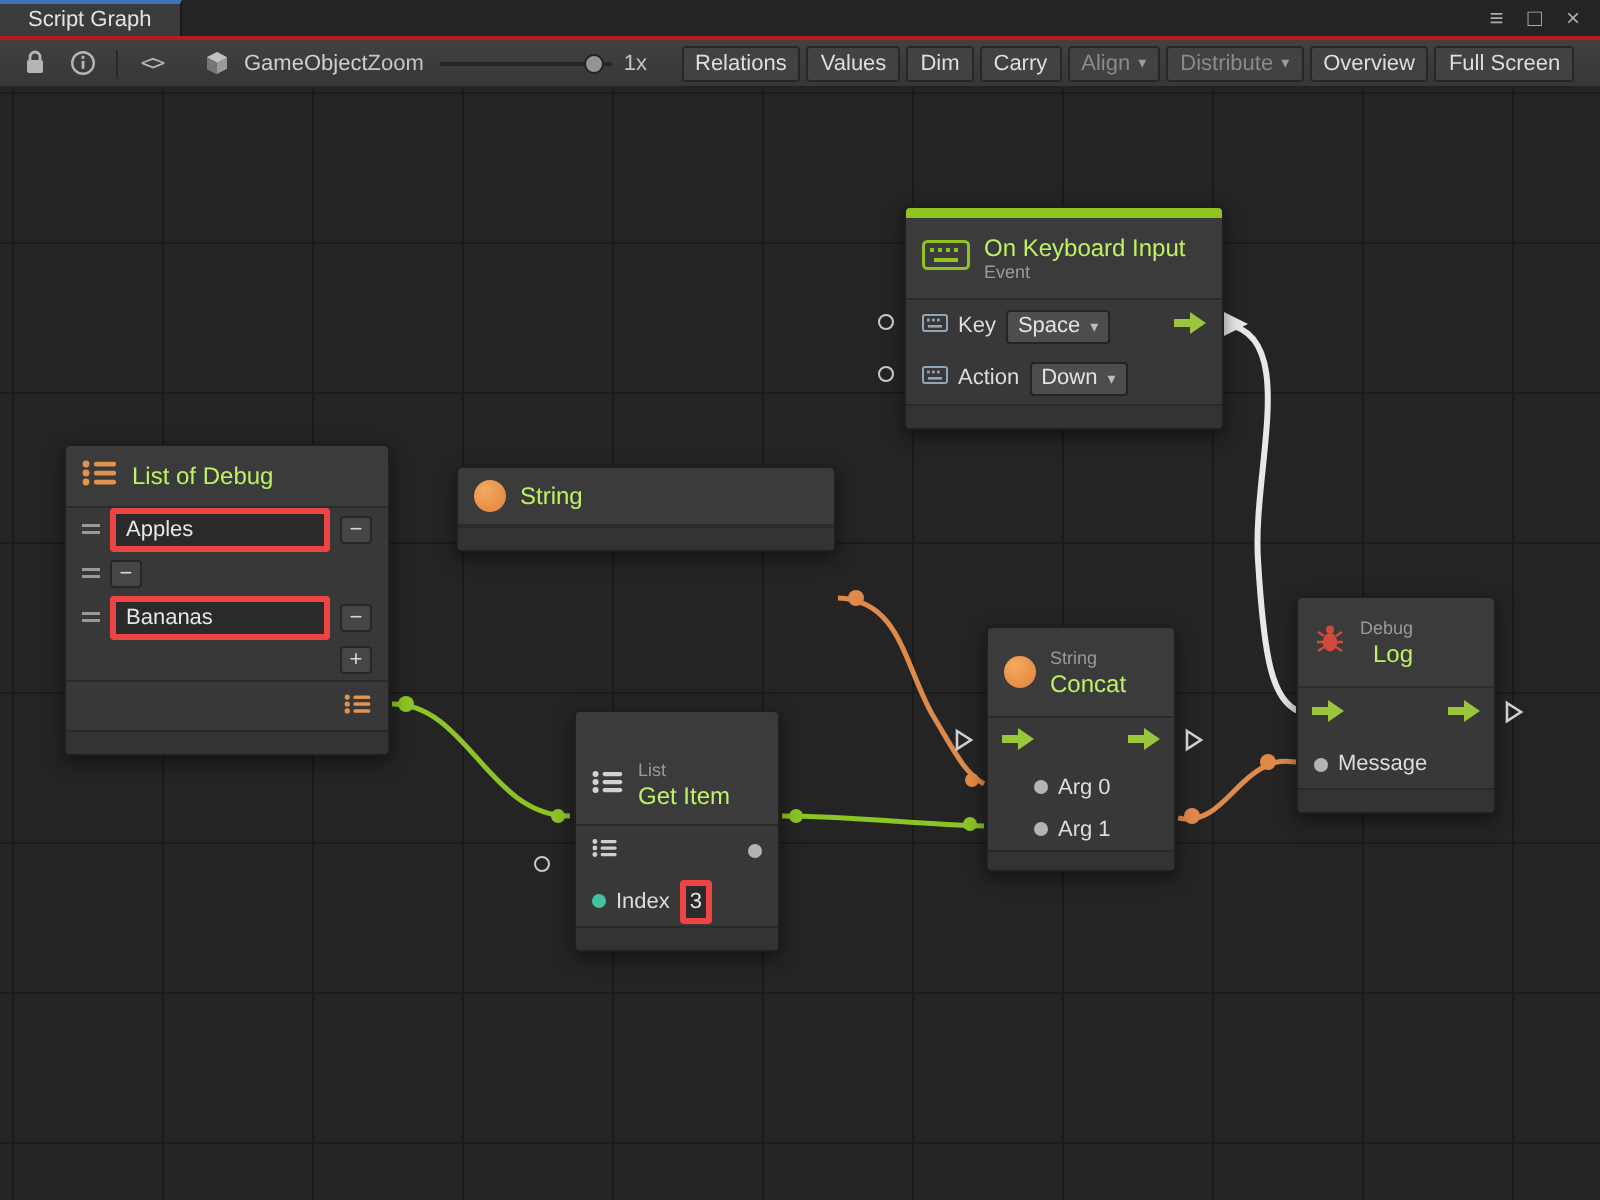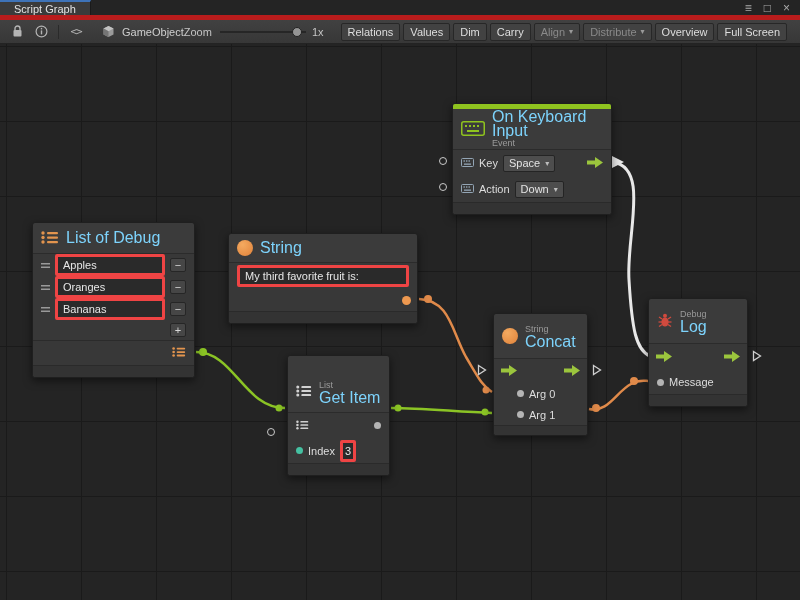--- a/index.html
+++ b/index.html
@@ -5,21 +5,21 @@
   :root{
     --accent_green:#8fc31f; --flow_green:#9bc53d; --wire_green:#8bc425;
     --wire_orange:#e08a4a; --wire_white:#e8e8e8; --port_orange:#ee9950;
     --port_teal:#45c1a2; --tab_accent:#3e73b8;
   }
   *{box-sizing:border-box;margin:0;padding:0;}
   html,body{width:800px;height:600px;overflow:hidden;}
   body{position:relative;background:#242424;font-family:"Liberation Sans","DejaVu Sans",sans-serif;font-size:11px;color:#ddd;}
 
   
-  .tabbar{position:absolute;top:0;left:0;width:800px;height:20px;background:#242424;border-bottom:5px solid #b91c1c;display:flex;align-items:stretch;z-index:6;}
+  .tabbar{position:absolute;top:0;left:0;width:800px;height:20px;background:#242424;border-bottom:2px solid #b91c1c;display:flex;align-items:stretch;z-index:6;}
   .tab{background:#3b3b3b;border-top:2px solid var(--tab_accent);padding:0 14px;display:flex;align-items:center;color:#e3e3e3;font-size:11px;border-right:1px solid #1a1a1a;}
   .win-controls{margin-left:auto;display:flex;align-items:center;gap:12px;padding-right:10px;color:#ababab;font-size:12px;}
   .win-controls span{cursor:default;line-height:1;}
 
   
   .toolbar{position:absolute;top:20px;left:0;width:800px;height:24px;background:linear-gradient(#414141,#373737);border-bottom:1px solid #232323;display:flex;align-items:center;padding-left:8px;z-index:6;white-space:nowrap;overflow:hidden;}
   .tb-icon{display:inline-flex;align-items:center;justify-content:center;width:18px;height:18px;}
   .tb-sep{width:1px;height:14px;background:#2a2a2a;margin:0 8px;flex:0 0 auto;}
   .code-glyph{color:#b5b5b5;font-family:"DejaVu Sans Mono",monospace;font-size:11px;letter-spacing:-1px;}
   .go-field{display:flex;align-items:center;gap:5px;margin-left:14px;color:#cfcfcf;}
@@ -43,21 +43,21 @@
   .wire-orange{stroke:var(--wire_orange);stroke-width:2.5;}
   .dot-green{fill:var(--wire_green);}
   .dot-orange{fill:var(--wire_orange);}
   .fill-white{fill:var(--wire_white);}
 
   
   .node{position:absolute;background:#3b3b3b;border:1px solid #1f1f1f;border-radius:3px;box-shadow:0 3px 9px rgba(0,0,0,.5);z-index:2;}
   .node-header{display:flex;align-items:center;gap:7px;padding:0 8px;}
   .titles{display:flex;flex-direction:column;justify-content:center;}
   .node-cat{font-size:9px;color:#9a9a9a;line-height:11px;}
-  .node-title{font-size:16px;color:#7dd3fc;line-height:14px;}
+  .node-title{font-size:12px;color:#bef264;line-height:14px;text-align:right;}
   .sep{height:1px;background:#2b2b2b;}
   .node-body{background:#383838;}
   .row{display:flex;align-items:center;gap:5px;padding:0 8px;}
   .node-footer{height:12px;background:#333;border-top:1px solid #2a2a2a;border-radius:0 0 3px 3px;}
   .event-strip{height:5px;background:var(--accent_green);border-radius:2px 2px 0 0;}
   .tfield{background:#2a2a2a;border:3px solid #ef4444;border-radius:2px;padding:1px 5px;color:#e6e6e6;min-height:16px;line-height:14px;}
   .dd{background:#4d4d4d;border:1px solid #242424;border-radius:2px;padding:1px 5px;color:#e3e3e3;display:inline-flex;align-items:center;line-height:13px;}
   .dd::after{content:"▾";font-size:8px;color:#bdbdbd;margin-left:5px;}
   .sq-btn{width:16px;height:14px;background:#464646;border:1px solid #262626;border-radius:2px;display:inline-flex;align-items:center;justify-content:center;color:#d8d8d8;font-size:11px;line-height:1;}
   .dot{width:7px;height:7px;border-radius:50%;flex:0 0 auto;}
@@ -262,21 +262,20 @@
             <rect y="4.5" width="9" height="1.5" fill="#999"></rect>
           </svg></span>
       <span class="tfield" style="flex:1;">Apples</span>
       <span class="sq-btn">−</span>
     </div>
     <div class="row item">
       <span><svg width="9" height="7" viewBox="0 0 9 7">
             <rect y="1" width="9" height="1.5" fill="#999"></rect>
             <rect y="4.5" width="9" height="1.5" fill="#999"></rect>
           </svg></span>
-      <span class="tfield" style="flex:1;">Oranges</span>
       <span class="sq-btn">−</span>
     </div>
     <div class="row item">
       <span><svg width="9" height="7" viewBox="0 0 9 7">
             <rect y="1" width="9" height="1.5" fill="#999"></rect>
             <rect y="4.5" width="9" height="1.5" fill="#999"></rect>
           </svg></span>
       <span class="tfield" style="flex:1;">Bananas</span>
       <span class="sq-btn">−</span>
     </div>
@@ -301,28 +300,20 @@
   </div>
   <div class="node-footer"></div>
 </div>
 
 <div class="node" id="node-string">
   <div class="node-header">
     <span class="circle-icon"></span>
     <span class="node-title">String</span>
   </div>
   <div class="sep"></div>
-  <div class="node-body">
-    <div class="row field">
-      <span class="tfield" style="flex:1;">My third favorite fruit is:</span>
-    </div>
-    <div class="row ports">
-      <span class="dot-big-orange"></span>
-    </div>
-  </div>
   <div class="node-footer"></div>
 </div>
 
 <div class="node" id="node-getitem">
   <div class="node-header">
     <span>
       <svg width="16" height="12" viewBox="0 0 18 13">
           <g fill="#d2d2d2">
             <circle cx="2" cy="2" r="1.7"></circle>
             <rect x="6" y="0.9" width="11" height="2.3" rx="1"></rect>

